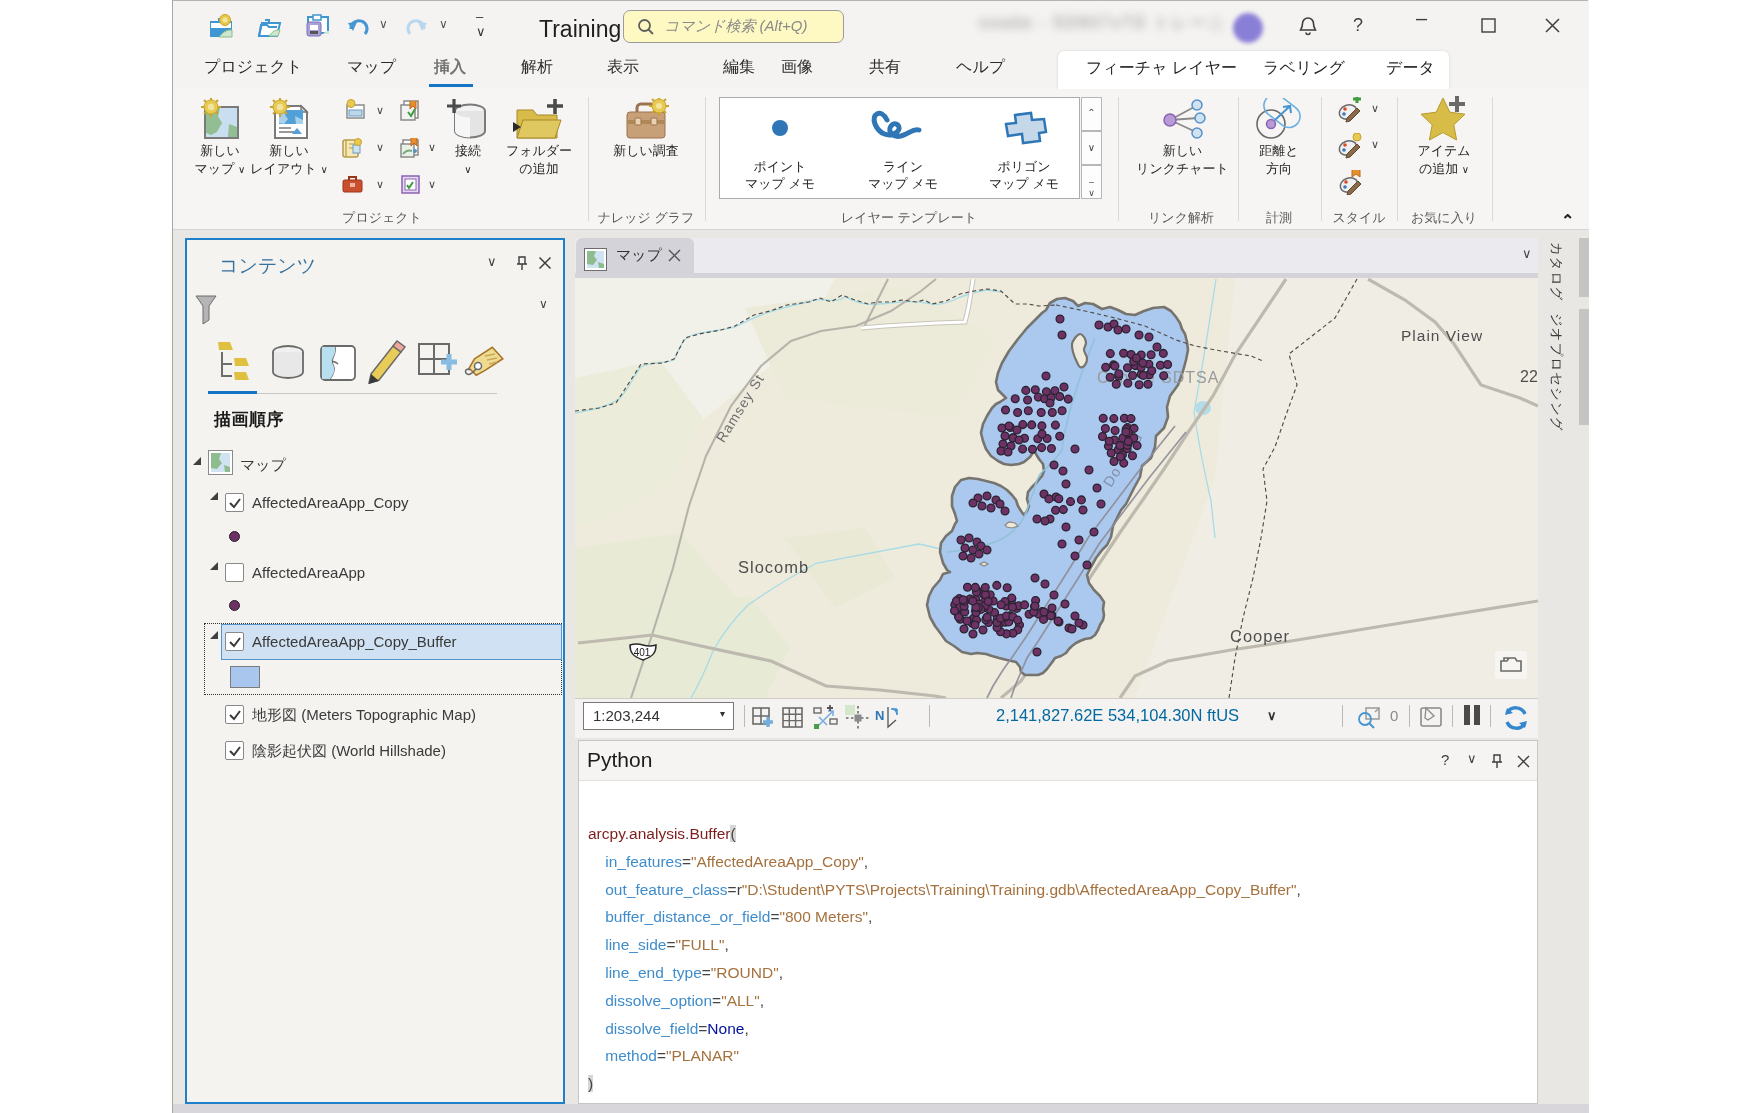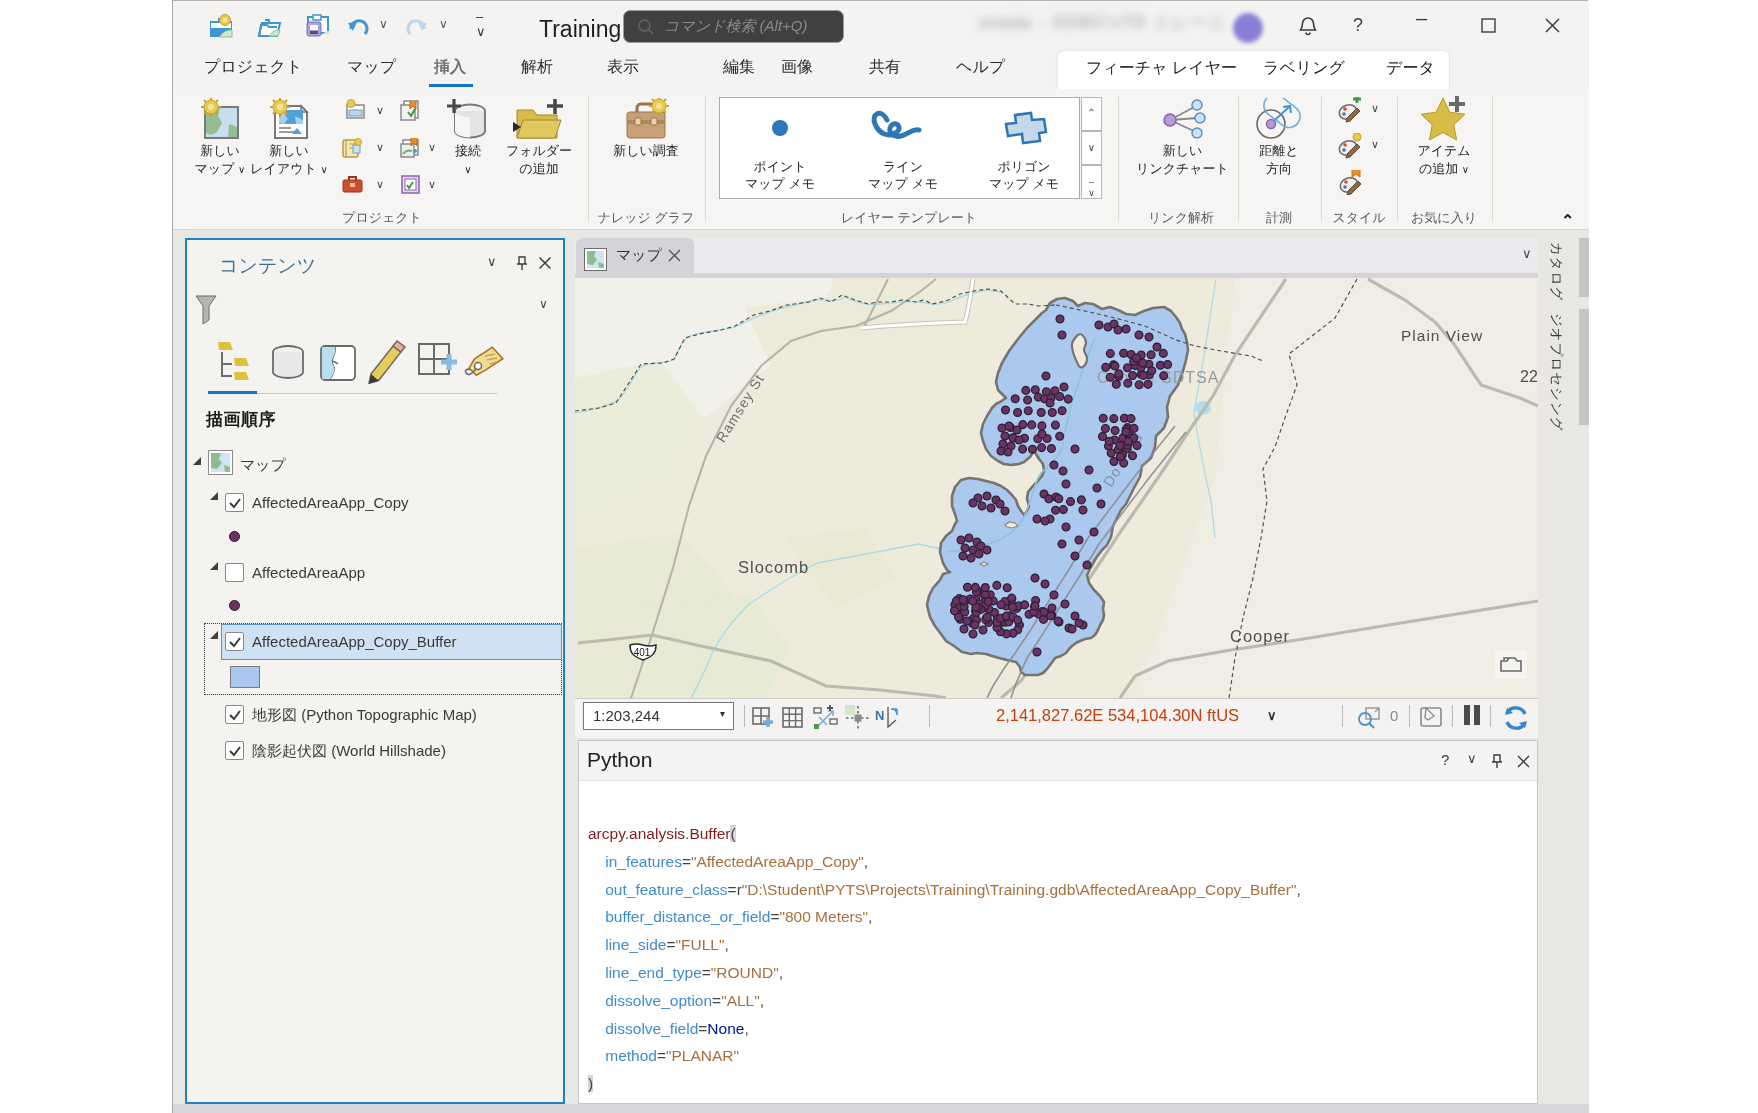--- a/index.html
+++ b/index.html
@@ -2,21 +2,21 @@
 <html><head><meta charset="utf-8">
 <style>
 *{margin:0;padding:0;box-sizing:border-box}
 html,body{width:1758px;height:1113px;background:#fff;font-family:"Liberation Sans",sans-serif;overflow:hidden}
 .win{position:absolute;left:172px;top:0;width:1416px;height:1113px;background:#f4f3f1;border:1px solid #a9a7a5;border-top:1px solid #b5b3b1}
 .abs{position:absolute}
 
 .titlebar{position:absolute;left:0;top:0;width:1416px;height:46px;background:#f4f3f1}
 .tbico{position:absolute;top:13px;width:26px;height:26px}
 .training{position:absolute;left:366px;top:15px;font-size:23px;color:#1f1f1f}
-.cmdsearch{position:absolute;left:450px;top:9px;width:221px;height:33px;border:1px solid #9b9b9b;border-radius:7px;background:#404040}
+.cmdsearch{position:absolute;left:450px;top:9px;width:221px;height:33px;border:1px solid #9b9b9b;border-radius:7px;background:#fef9c3}
 .cmdsearch .ph{position:absolute;left:40px;top:6px;font-style:italic;font-size:15px;color:#8a8a8a}
 .blurname{position:absolute;left:806px;top:12px;width:245px;height:26px;filter:blur(4px);color:#8f8f8f;font-size:16px;overflow:hidden;white-space:nowrap;letter-spacing:2px}
 .avatar{position:absolute;left:1060px;top:12px;width:30px;height:30px;border-radius:50%;background:#8a7fd6;filter:blur(2px)}
 .winbtn{position:absolute;top:14px;font-size:17px;color:#3d3d3d}
 
 .tabstrip{position:absolute;left:0;top:46px;width:1416px;height:42px;background:#f4f3f1}
 .rtab{position:absolute;top:10px;font-size:16px;color:#2b2b2b;white-space:nowrap}
 .rtab.sel{font-weight:bold;color:#737373}
 .seltab-underline{position:absolute;left:256px;top:37px;width:44px;height:3px;background:#1473c4}
 .ctxpill{position:absolute;left:885px;top:4px;width:391px;height:38px;background:#fff;border-radius:6px 6px 0 0;box-shadow:0 0 3px rgba(0,0,0,.12)}
@@ -38,21 +38,21 @@
 .dockbg{position:absolute;left:0;top:229px;width:1416px;height:884px;background:#e9e7e4}
 .bottomstrip{position:absolute;left:0;top:1103px;width:1416px;height:10px;background:#d8d6da}
 
 .contents{position:absolute;left:12px;top:237px;width:380px;height:866px;background:#f4f3f0;border:2px solid #1f80c9}
 .cp-title{position:absolute;left:32px;top:13px;font-size:19px;color:#35719c}
 .cp-ctl{position:absolute;top:14px;color:#3d3d3d;font-size:15px}
 .cp-search{position:absolute;left:39px;top:49px;width:333px;height:37px;background:#fff;border:1px solid #8f8f8f}
 .cp-search .ph{position:absolute;left:10px;top:8px;font-style:italic;font-size:15px;color:#6d6d6d}
 .cp-underline-g{position:absolute;left:21px;top:153px;width:289px;height:1px;background:#c9c7c4}
 .cp-underline-b{position:absolute;left:21px;top:151px;width:49px;height:3px;background:#1473c4}
-.cp-h{position:absolute;left:19px;top:168px;font-size:17px;font-weight:bold;color:#1c1c1c;letter-spacing:0.5px}
+.cp-h{position:absolute;left:27px;top:168px;font-size:17px;font-weight:bold;color:#1c1c1c;letter-spacing:0.5px}
 .trow{position:absolute;font-size:15px;color:#3a3a3a;white-space:nowrap}
 .tri{position:absolute}
 .cbx{position:absolute;width:19px;height:19px;background:#fff;border:1px solid #888;border-radius:2px}
 .cbx svg{position:absolute;left:1px;top:1px}
 .selrow{position:absolute;left:34px;top:384px;width:341px;height:36px;background:#cfe1f3;border:1px solid #5394cd}
 .dotsel{position:absolute;left:17px;top:383px;width:358px;height:72px;border:1px dashed #333;border-style:dotted}
 
 .maparea{position:absolute;left:402px;top:237px;width:963px;height:40px;background:#ebeaef}
 .maptab{position:absolute;left:1px;top:0;width:118px;height:35px;background:#d4d3d9;border-radius:6px 6px 0 0}
 .maptabstrip{position:absolute;left:0;top:35px;width:963px;height:5px;background:#d4d3d9}
@@ -445,21 +445,21 @@
           <path d="M3 8 l4 4 6 -8" fill="none" stroke="#3a3a3a" stroke-width="2"></path>
         </svg>
       </div>
     <div class="trow" style="left:65px;top:393px">AffectedAreaApp_Copy_Buffer</div>
     <div class="abs" style="left:43px;top:426px;width:30px;height:22px;background:#a9c7ee;border:1px solid #7b7b7b"></div>
     <div class="cbx" style="left:38px;top:465px">
         <svg width="16" height="16" viewBox="0 0 16 16">
           <path d="M3 8 l4 4 6 -8" fill="none" stroke="#3a3a3a" stroke-width="2"></path>
         </svg>
       </div>
-    <div class="trow" style="left:65px;top:466px">地形図 (Python Topographic Map)</div>
+    <div class="trow" style="left:65px;top:466px">地形図 (Meters Topographic Map)</div>
     <div class="cbx" style="left:38px;top:501px">
         <svg width="16" height="16" viewBox="0 0 16 16">
           <path d="M3 8 l4 4 6 -8" fill="none" stroke="#3a3a3a" stroke-width="2"></path>
         </svg>
       </div>
     <div class="trow" style="left:65px;top:502px">陰影起伏図 (World Hillshade)</div>
   </div>
 
   <div class="maparea">
     <div class="maptab"></div>
@@ -821,21 +821,21 @@
 </g>
 </svg></div>
 
   <div class="maptoolbar" id="maptoolbar">
     <div class="scalebox">
         <span style="position:absolute;left:9px;top:4px">1:203,244</span>
         <span style="position:absolute;right:8px;top:5px;font-size:10px;color:#333">▾</span>
       </div>
     <div class="mtsep" style="left:169px"></div>
     <div class="mtsep" style="left:354px"></div>
-    <div class="abs" style="left:421px;top:7px;font-size:16.5px;color:#c2410c">2,141,827.62E 534,104.30N ftUS</div>
+    <div class="abs" style="left:421px;top:7px;font-size:16.5px;color:#0369a1">2,141,827.62E 534,104.30N ftUS</div>
     <div class="abs" style="left:692px;top:9px;font-size:13px;font-weight:bold;color:#333">∨</div>
     <svg class="abs" style="left:176px;top:7px" width="24" height="24" viewBox="0 0 24 24">
         <rect x="2" y="2" width="16" height="16" fill="none" stroke="#6a6a6a" stroke-width="1.6"></rect>
         <path d="M10 2 v16 M2 10 h16" stroke="#6a6a6a" stroke-width="1.6"></path>
         <path d="M12 16 h10 M17 11 v10" stroke="#74aede" stroke-width="3.4"></path>
       </svg>
     <svg class="abs" style="left:206px;top:7px" width="24" height="24" viewBox="0 0 24 24">
         <rect x="2" y="2" width="19" height="19" fill="none" stroke="#6a6a6a" stroke-width="1.6"></rect>
         <path d="M8.3 2 v19 M14.6 2 v19 M2 8.3 h19 M2 14.6 h19" stroke="#6a6a6a" stroke-width="1.4"></path>
       </svg>

